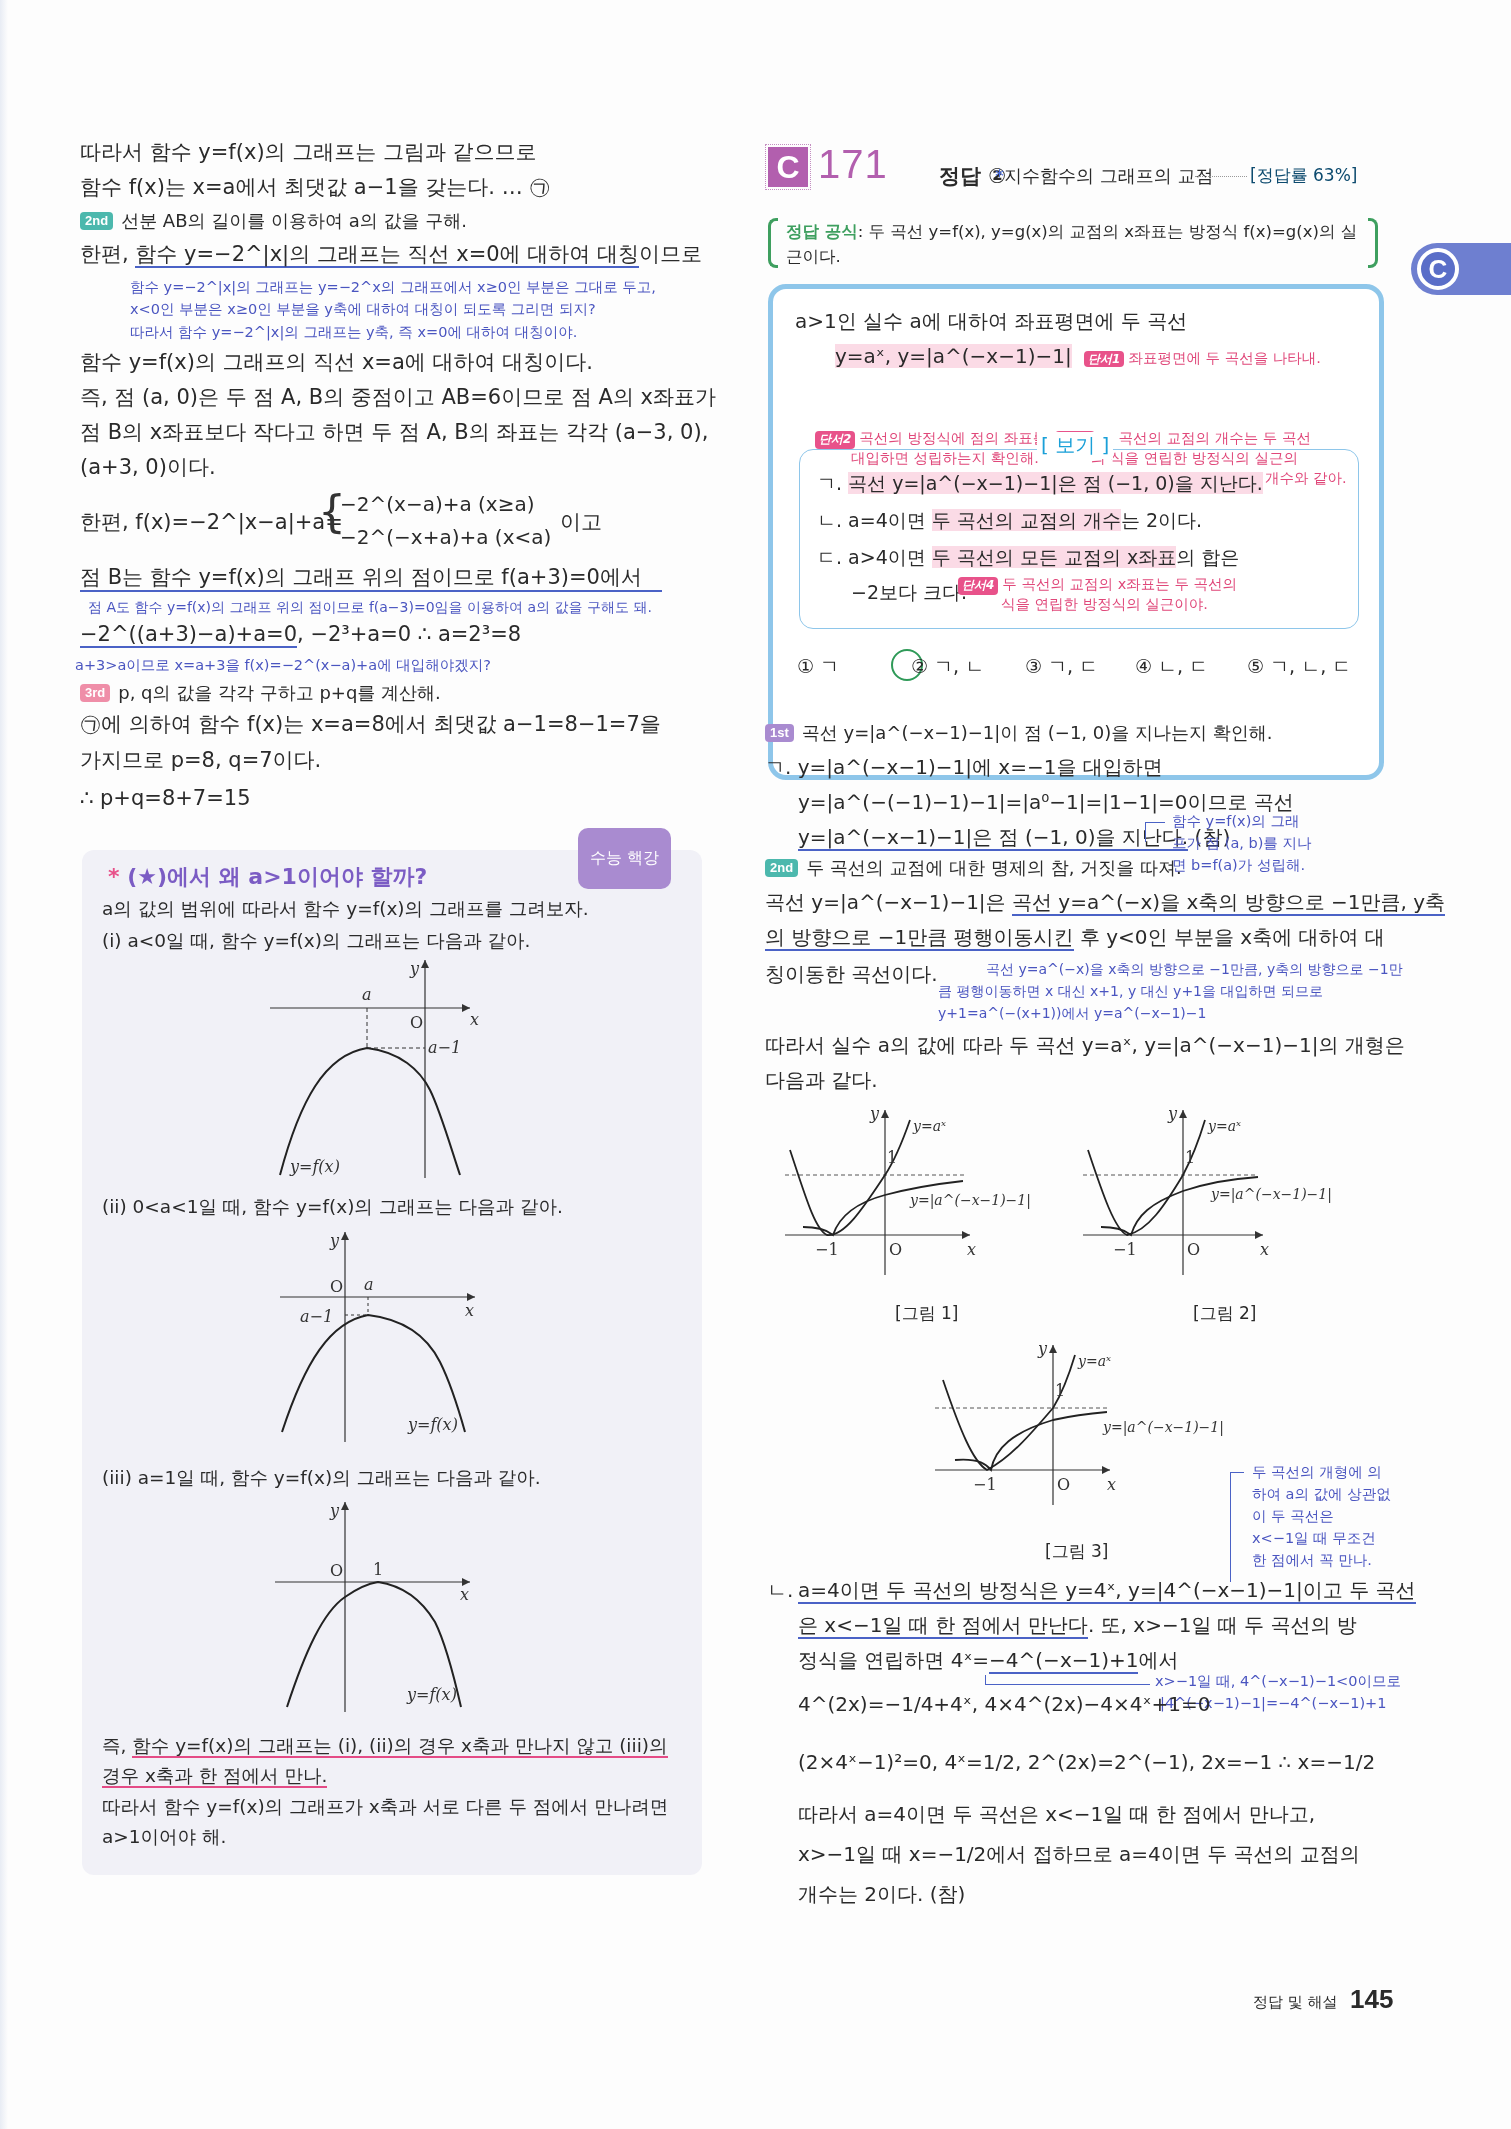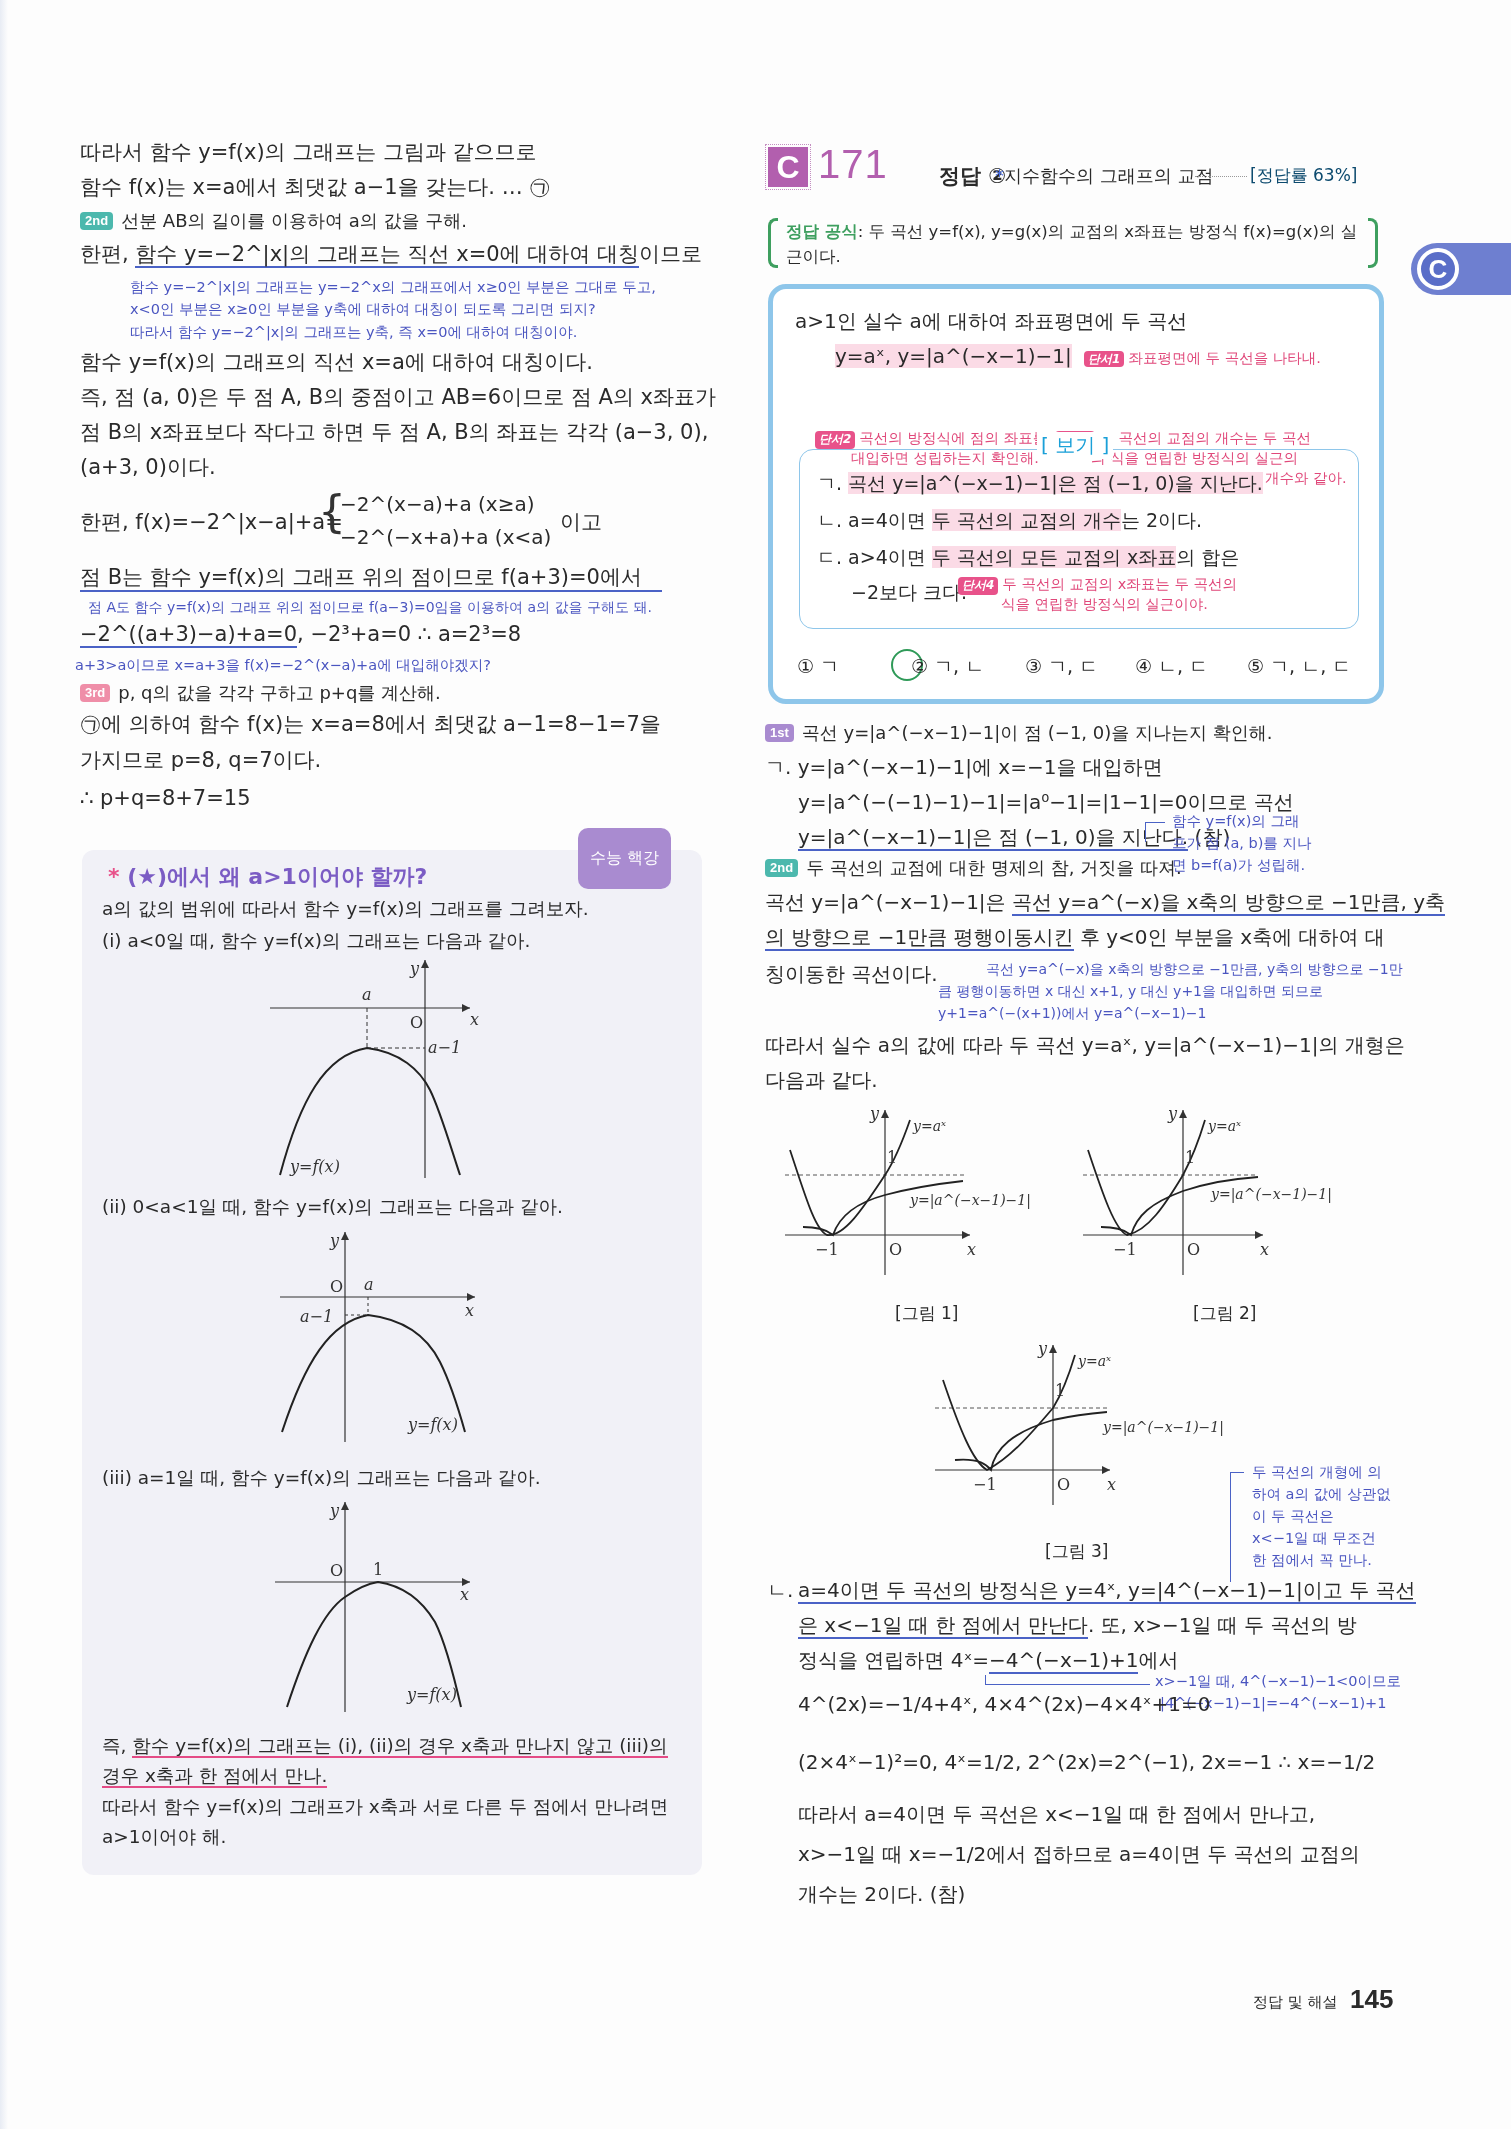--- a/index.html
+++ b/index.html
@@ -27,21 +27,21 @@
   .rate { left: 1250px; top: 164px; font-size: 17px; color: #0c4a6e; text-align: right; }
   .dots { left: 1195px; top: 176px; width: 52px; border-top: 1px dotted #999; }
 
   .formula-box { left: 768px; top: 218px; width: 610px; height: 50px; }
   .bracket-l, .bracket-r { position: absolute; top: 0; width: 10px; height: 50px; border: 3px solid #3e9f5f; }
   .bracket-l { left: 0; border-right: none; border-radius: 8px 0 0 8px; }
   .bracket-r { right: 0; border-left: none; border-radius: 0 8px 8px 0; }
   .formula-text { position: absolute; left: 18px; top: 2px; font-size: 16.5px; line-height: 1.5; width: 580px; }
   .formula-text .lbl { color: #3e9f5f; font-weight: bold; }
 
-  .problem-box { left: 768px; top: 284px; width: 616px; height: 420px; border: 5px solid #8ec6ea; border-radius: 18px; background: #fff; }
+  .problem-box { left: 768px; top: 284px; width: 616px; height: 496px; border: 5px solid #8ec6ea; border-radius: 18px; background: #fff; }
   .bogi-box { position: absolute; left: 26px; top: 160px; width: 560px; height: 180px; border: 1.5px solid #8ec6ea; border-radius: 14px; }
   .bogi-label { position: absolute; left: 264px; top: 143px; font-size: 20px; color: #1aa0d8; background: #fff; padding: 0 4px; }
 
   .choices { position: absolute; left: 24px; top: 365px; font-size: 19px; display: flex; gap: 0; }
   .choice { width: 114px; white-space: nowrap; }
   .circled-answer { position: absolute; left: 118px; top: 360px; width: 32px; height: 32px; border: 2.5px solid #2f9a58; border-radius: 50%; }
 
   .side-tab { left: 1411px; top: 243px; width: 100px; height: 52px; background: #6e7fd0; border-radius: 26px 0 0 26px; }
   .side-tab-c { position: absolute; left: 6px; top: 5px; width: 42px; height: 42px; border-radius: 50%; border: 4px solid #fff; color: #fff; font-size: 26px; font-weight: bold; text-align: center; line-height: 34px; background: #5a6ec8; font-family: "Liberation Sans", sans-serif; }
   .left-edge { left: 0; top: 0; width: 8px; height: 2129px; background: linear-gradient(90deg,#e8ecf4,#fdfdfd); }

